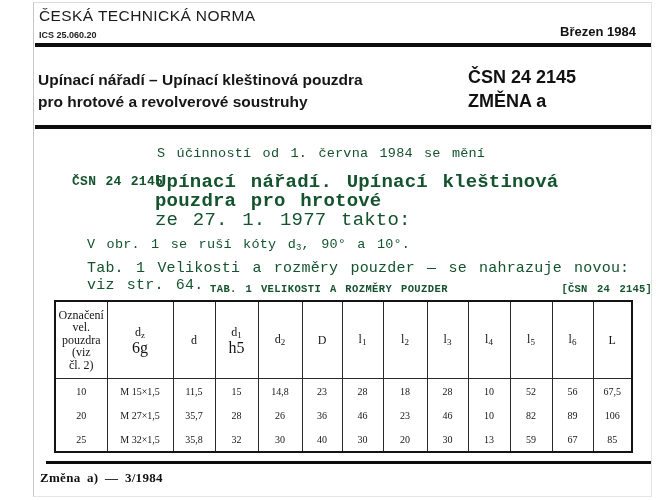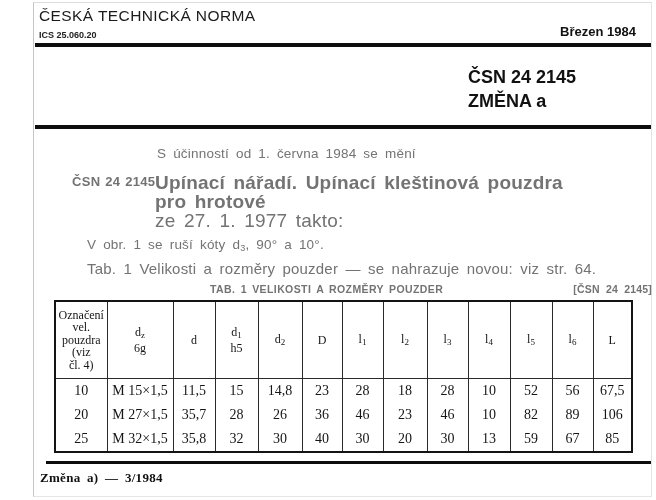--- a/index.html
+++ b/index.html
@@ -14,58 +14,60 @@
   .authority{left:39px;top:7px;font-size:15.5px;letter-spacing:.4px;color:#1c1c1c;font-weight:500;}
   .ics{left:39px;top:30px;font-size:9px;font-weight:bold;color:#222;}
   .hdr-date{right:20px;top:24px;font-size:13px;font-weight:bold;padding-left:38px;}
   .rule{background:#0d0d0d;height:3.5px;left:35px;right:5px;}
   .rule-1{top:43px;}
   .rule-2{top:125px;}
   
   .doc-title{left:38px;top:69px;font-size:15.5px;font-weight:bold;line-height:22px;color:#161616;}
   .designation{left:468px;top:65px;font-size:18px;font-weight:bold;line-height:24px;color:#111;}
   
-  .serif{font-family:Liberation Sans, sans-serif;letter-spacing:.2px;word-spacing:3px;color:#737373;}
+  .serif{font-family:Liberation Mono, monospace;letter-spacing:.2px;word-spacing:3px;color:#14532d;}
   .effectivity{left:157px;top:146px;font-size:13.5px;}
   .ref-label{left:72px;top:174px;font-size:13px;font-weight:bold;letter-spacing:.3px;word-spacing:1px;}
   .ref-block{left:155px;top:173px;width:420px;font-size:19px;line-height:19px;}
   .ref-block .b{font-weight:bold;}
   .figure-note{left:87px;top:237px;font-size:13.5px;}
   .table-note{left:87px;top:260px;font-size:15px;}
   sub{font-size:9px;vertical-align:-2px;}
   
   .tab-caption{left:210px;top:283px;font-size:10.5px;font-weight:bold;letter-spacing:.4px;word-spacing:2px;}
   .tab-caption-ref{right:4px;top:283px;font-size:10.5px;font-weight:bold;}
   
   table.dim{position:absolute;left:54px;top:300px;border-collapse:collapse;table-layout:fixed;
             font-family:"Liberation Serif",serif;border:2px solid #141414;}
   table.dim th,table.dim td{border-right:1px solid #2a2a2a;text-align:center;vertical-align:middle;
             padding:0 1px;font-weight:normal;color:#151515;}
   table.dim th:last-child,table.dim td:last-child{border-right:none;}
   table.dim thead th{height:76px;font-size:12px;border-bottom:1px solid #2a2a2a;}
-  table.dim tbody td{height:24px;font-size:14px;}
+  table.dim tbody td{height:24px;font-size:10px;}
   .col0{font-size:10.5px;line-height:12.5px;font-weight:bold;letter-spacing:0;}
   .hsym{font-size:12px;line-height:13px;}
-  .htol{font-size:12px;line-height:12px;}
+  .htol{font-size:16px;line-height:12px;}
   
   .rule-3{left:46px;right:5px;top:461px;height:3px;background:#0d0d0d;}
   .footer-line{left:40px;right:0;top:470px;text-align:left;font-size:13px;font-weight:bold;
                font-family:"Liberation Serif",serif;letter-spacing:.3px;word-spacing:3px;}
 </style>
 </head>
 <body>
 
 <div class="abs scan-frame"></div>
 
 <div class="abs authority">ČESKÁ TECHNICKÁ NORMA</div>
 <div class="abs ics">ICS 25.060.20</div>
 <div class="abs hdr-date">Březen 1984</div>
 <div class="abs rule rule-1"></div>
 
 <div class="abs doc-title">
+  <div>Upínací nářadí – Upínací kleštinová pouzdra</div>
+  <div>pro hrotové a revolverové soustruhy</div>
 </div>
 <div class="abs designation">
   <div>ČSN 24 2145</div>
   <div>ZMĚNA a</div>
 </div>
 <div class="abs rule rule-2"></div>
 
 <div class="abs serif effectivity">S účinností od 1. června 1984 se mění</div>
 
 <div class="abs serif ref-label">ČSN 24 2145</div>
@@ -97,21 +99,21 @@
       <col style="width:41px">
     <col style="width:39px">
   </colgroup>
   <thead>
     <tr>
       <th class="col0">
         <div>Označení</div>
         <div>vel.</div>
         <div>pouzdra</div>
         <div>(viz</div>
-        <div>čl. 4)</div>
+        <div>čl. 2)</div>
       </th>
       <th>
         <div class="hsym"><span>d</span><sub>z</sub></div>
         <div class="htol">6g</div>
       </th>
       <th><span class="hsym">d</span></th>
       <th>
         <div class="hsym"><span>d</span><sub>1</sub></div>
         <div class="htol">h5</div>
       </th>

